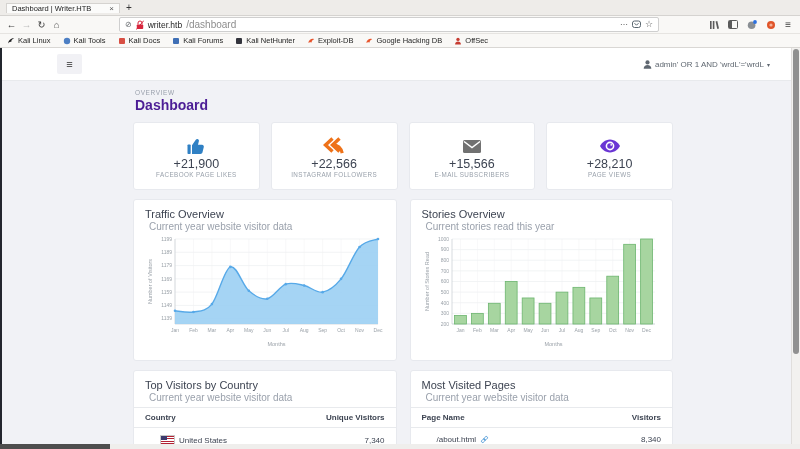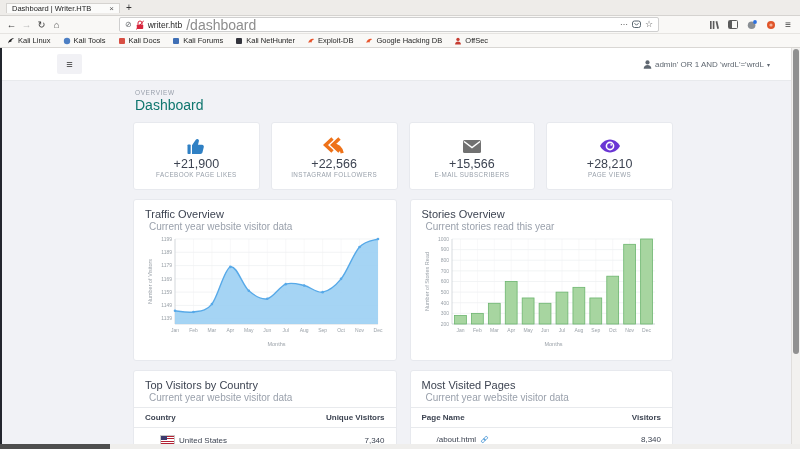--- a/index.html
+++ b/index.html
@@ -12,41 +12,41 @@
   .tab-title{flex:1;white-space:nowrap;overflow:hidden;}
   .tab-close{font-size:8px;color:#555;cursor:default;}
   .newtab{width:18px;display:flex;align-items:center;justify-content:center;font-size:10px;color:#333;}
 
   .toolbar{height:17px;background:#f9f8f6;display:flex;align-items:center;padding:0 5px;gap:2px;border-bottom:1px solid #e6e4e1;flex:0 0 auto;}
   .navbtn{width:13px;text-align:center;font-size:9.5px;color:#404040;line-height:17px;}
   .navbtn.disabled{color:#bdbdbd;}
   .urlbar{margin-left:54px;width:528px;height:13px;background:#fff;border:1px solid #cfcfcf;border-radius:2px;display:flex;align-items:center;padding:0 5px;gap:4px;}
   .shield-glyph{font-size:8px;color:#63676c;line-height:13px;}
   .url-host{font-size:8.5px;color:#1f1f1f;}
-  .url-path{font-size:14px;color:#8d8d8d;}
+  .url-path{font-size:10px;color:#8d8d8d;}
   .url-spacer{flex:1;}
   .url-icon{font-size:8px;color:#5a5a5a;line-height:13px;}
   .toolbar-right{margin-left:auto;display:flex;gap:9px;align-items:center;padding-right:4px;}
   .tbicon{display:flex;align-items:center;}
   .menu-glyph{font-size:10px;color:#3c3c3c;}
 
   .bookmarksbar{height:13px;background:#f9f8f6;display:flex;align-items:center;gap:12px;padding:0 7px;font-size:7.5px;color:#262626;border-bottom:1px solid #d9d7d4;flex:0 0 auto;text-align:center;}
   .bm{display:flex;align-items:center;gap:3px;white-space:nowrap;}
 
   
   .page{position:relative;flex:1;background:#f1f2f6;overflow:hidden;}
   .sidebar-sliver{position:absolute;left:0;top:0;width:2px;height:100%;background:#23262e;z-index:5;}
   .page-topbar{height:32px;background:#fff;border-bottom:1px solid #e8eaed;display:flex;align-items:center;}
   .menu-btn{margin-left:57px;width:25px;height:20px;background:#f1f1f5;border-radius:2px;display:flex;align-items:center;justify-content:center;font-size:11px;color:#2b2b2b;}
   .user-menu{margin-left:auto;margin-right:30px;display:flex;align-items:center;gap:3px;font-size:8px;color:#5f6770;}
   .caret{font-size:6px;color:#5f6770;}
 
   .content{margin-left:133px;width:540px;padding-top:8px;}
   .overline{font-size:6.5px;color:#9aa1ac;letter-spacing:.6px;margin:0 0 1px 2px;}
-  .page-title{font-size:14px;color:#0f766e;margin:0 0 9px 2px;font-weight:400;}
+  .page-title{font-size:14px;color:#4c1d95;margin:0 0 9px 2px;font-weight:700;}
 
   .stats-row{display:grid;grid-template-columns:repeat(4,1fr);gap:11px;margin-bottom:9px;}
   .stat-card{background:#fff;border:1px solid #e7e9ee;border-radius:3px;height:66px;display:flex;flex-direction:column;align-items:center;justify-content:center;gap:0;}
   .stat-value{font-size:12.5px;color:#3d4452;}
   .stat-label{font-size:6.3px;color:#99a1ab;letter-spacing:.4px;}
 
   .charts-row{display:grid;grid-template-columns:1fr 1fr;gap:13px;margin-bottom:9px;}
   .panel{background:#fff;border:1px solid #e7e9ee;border-radius:3px;padding:8px 11px;}
   .panel-title{font-size:11px;color:#3d4452;margin:0;font-weight:500;}
   .panel-sub{font-size:10px;color:#9aa1ac;margin:1px 4px 3px;}

